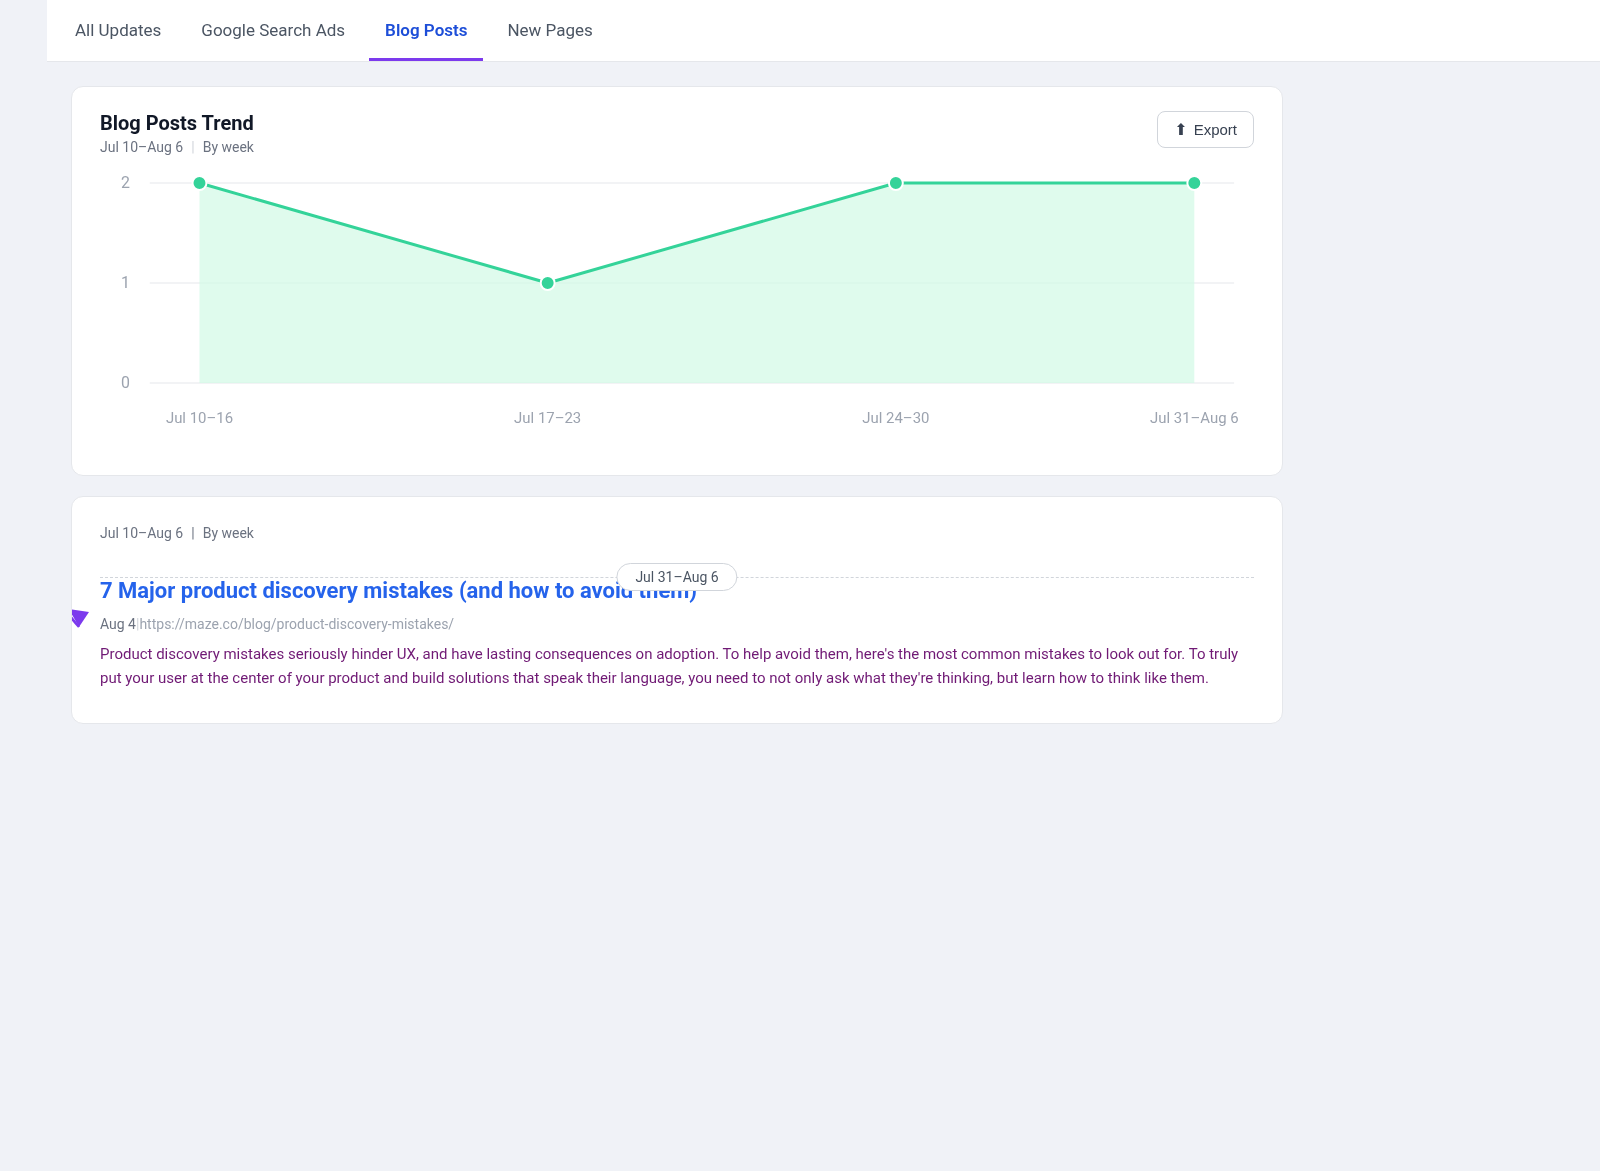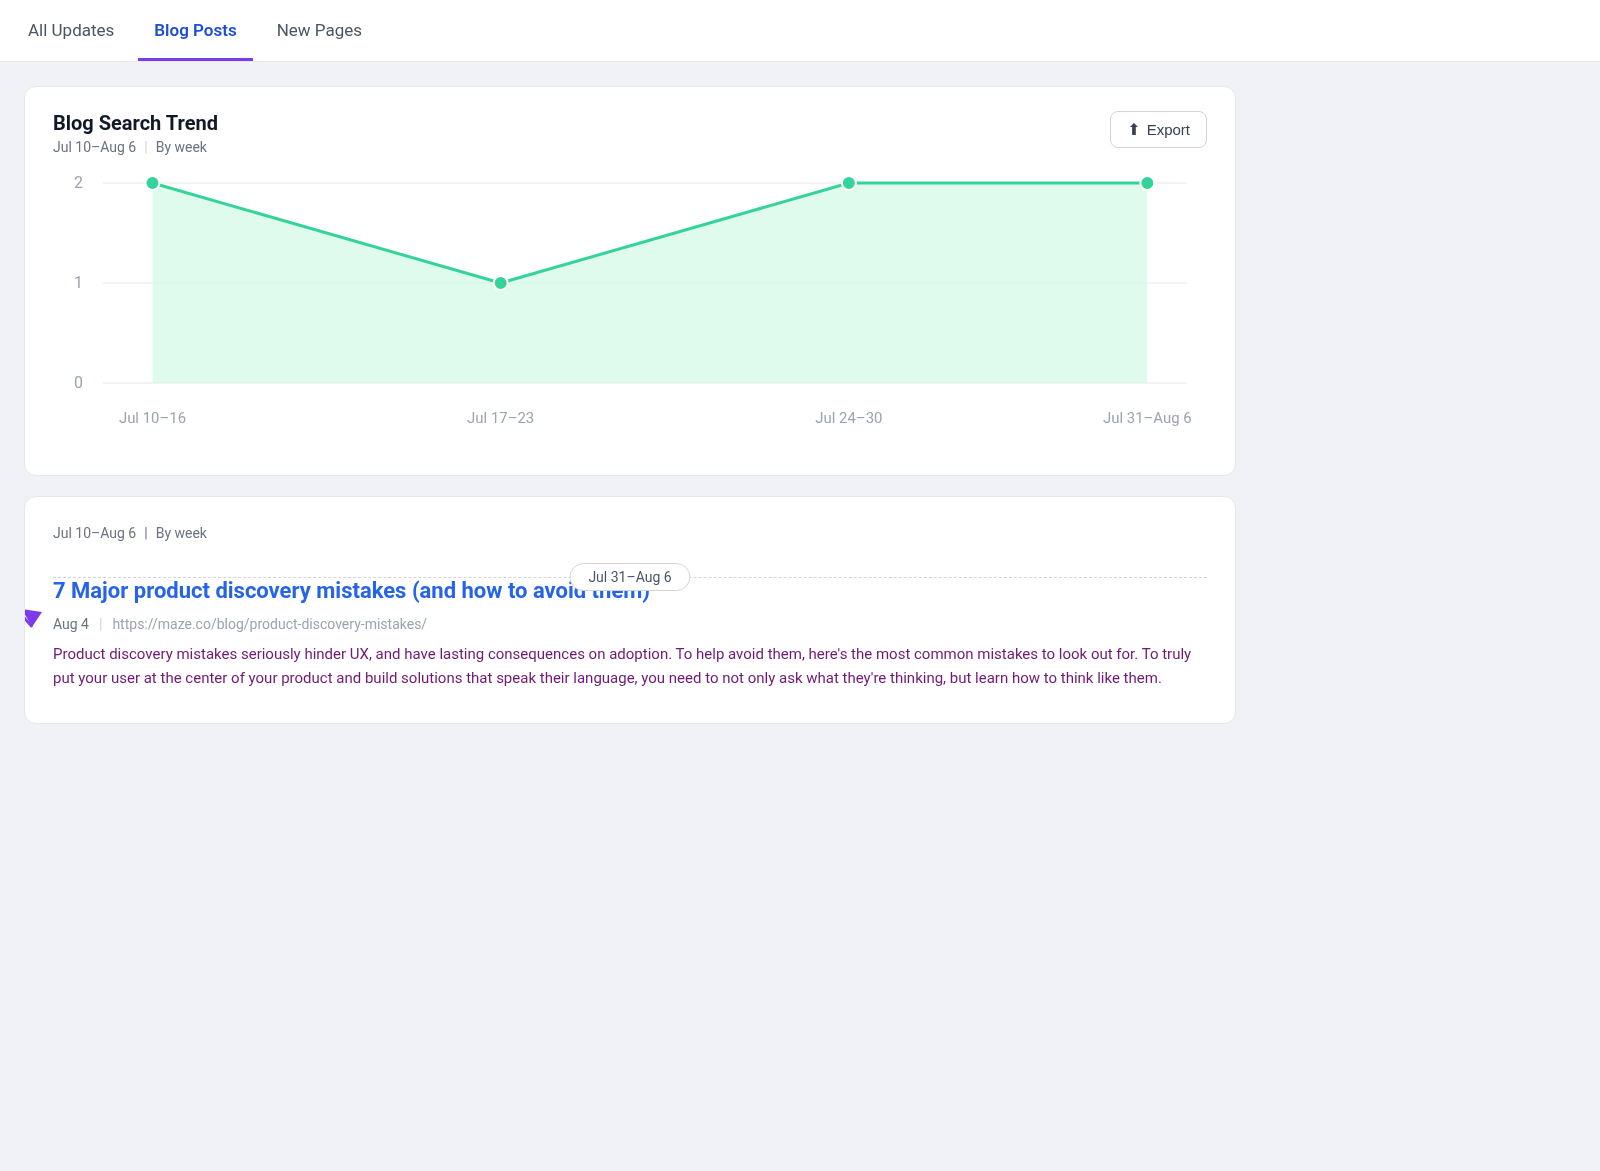--- a/index.html
+++ b/index.html
@@ -154,58 +154,59 @@
       margin-bottom: 10px;
       line-height: 1.3;
       cursor: pointer;
     }
     .blog-post-meta {
       font-size: 14px;
       color: #9ca3af;
       margin-bottom: 10px;
       display: flex;
       align-items: center;
-      gap: 10px;
     }
     .blog-post-meta .url {
       color: #9ca3af;
     }
     .blog-post-meta .date {
       color: #6b7280;
     }
     .blog-post-meta .meta-sep {
       color: #d1d5db;
     }
     .blog-post-desc {
       font-size: 15px;
       color: #701a75;
       line-height: 1.65;
     }
 
     .page-wrapper {
       position: relative;
+      padding-left: 47px;
     }
   </style>
 </head>
 <body>
 
 <div class="page-wrapper">
 
   <nav class="nav-tabs">
   <div class="nav-tab">All Updates</div>
+      <div class="nav-tab">Google Search Ads</div>
       <div class="nav-tab active">Blog Posts</div>
       <div class="nav-tab">New Pages</div>
     </nav>
 
   <div class="main-content">
 
     <div class="card">
       <div class="trend-header">
         <div>
-          <div class="trend-title">Blog Search Trend</div>
+          <div class="trend-title">Blog Posts Trend</div>
           <div class="trend-subtitle">
             <span>Jul 10–Aug 6</span>
             <span class="sep">|</span>
             <span>By week</span>
           </div>
         </div>
         <button class="export-btn">
           <span style="font-size:16px;">⬆</span>
           <span>Export</span>
         </button>

